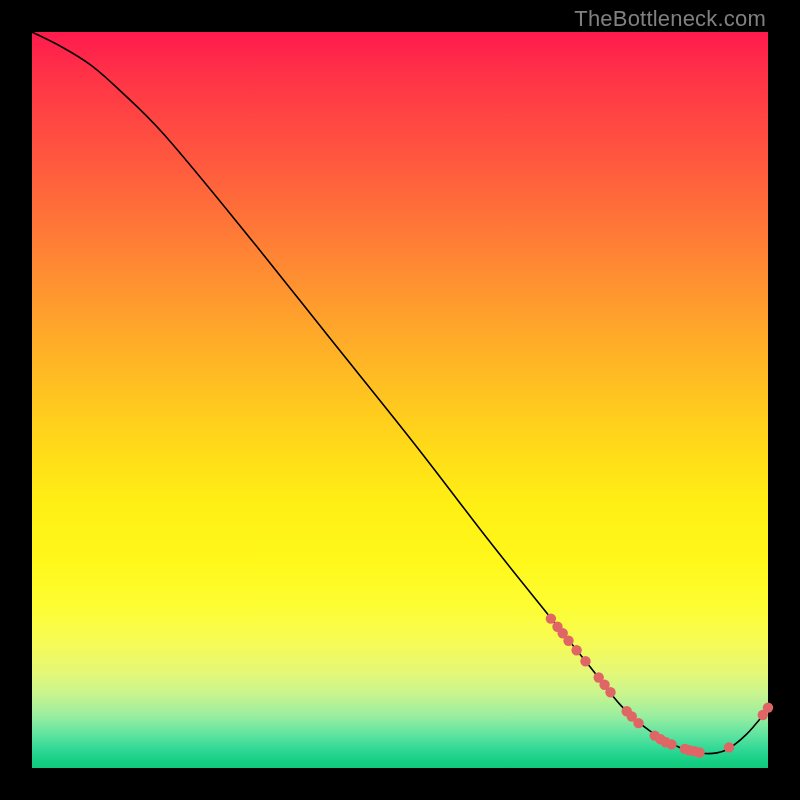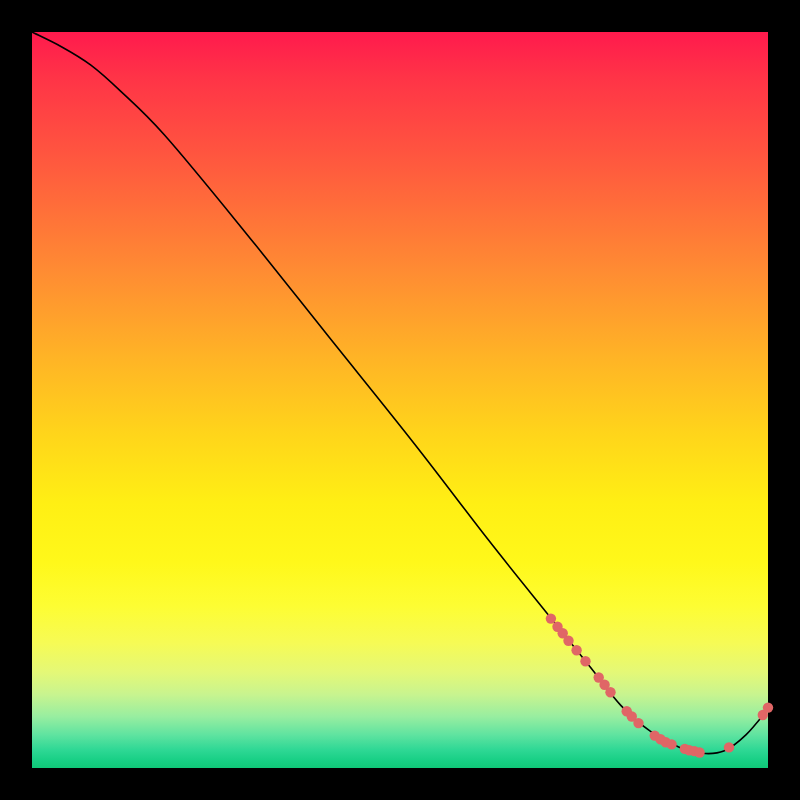--- a/index.html
+++ b/index.html
@@ -71,20 +71,21 @@
   }
   .dot {
     fill: #e06666;
     stroke: none;
   }
 </style>
 </head>
 <body>
 
 <div class="stage">
+  <div class="watermark">TheBottleneck.com</div>
   <div class="plot-area">
     <svg class="overlay" viewBox="0 0 736 736">
       <path id="curve-path" class="curve" d="M 0.0 0.0 C 4.9 2.5, 19.6 9.2, 29.4 14.7 C 39.3 20.2, 49.1 25.8, 58.9 33.1 C 68.7 40.5, 76.1 47.2, 88.3 58.9 C 100.6 70.5, 112.9 81.0, 132.5 103.0 C 152.1 125.1, 179.1 158.2, 206.1 191.4 C 233.1 224.5, 265.0 265.0, 294.4 301.8 C 323.8 338.6, 355.7 377.8, 382.7 412.2 C 409.7 446.5, 434.2 479.6, 456.3 507.8 C 478.4 536.1, 498.0 560.0, 515.2 581.4 C 532.4 602.9, 547.1 621.3, 559.4 636.6 C 571.6 652.0, 579.0 663.0, 588.8 673.4 C 598.6 683.9, 608.4 692.2, 618.2 699.2 C 628.1 706.2, 639.1 711.7, 647.7 715.4 C 656.3 719.1, 662.4 720.7, 669.8 721.3 C 677.1 721.9, 684.5 722.1, 691.8 719.1 C 699.2 716.0, 706.6 709.9, 713.9 702.9 C 721.3 695.9, 732.3 681.4, 736.0 677.1"></path>
       <g id="dots">
           <circle cx="518.9" cy="586.6" r="5.2" class="dot"></circle>
           <circle cx="525.5" cy="594.7" r="5.2" class="dot"></circle>
           <circle cx="530.7" cy="601.3" r="5.2" class="dot"></circle>
           <circle cx="536.5" cy="608.7" r="5.2" class="dot"></circle>
           <circle cx="544.6" cy="618.2" r="5.2" class="dot"></circle>
           <circle cx="553.5" cy="629.3" r="5.2" class="dot"></circle>

